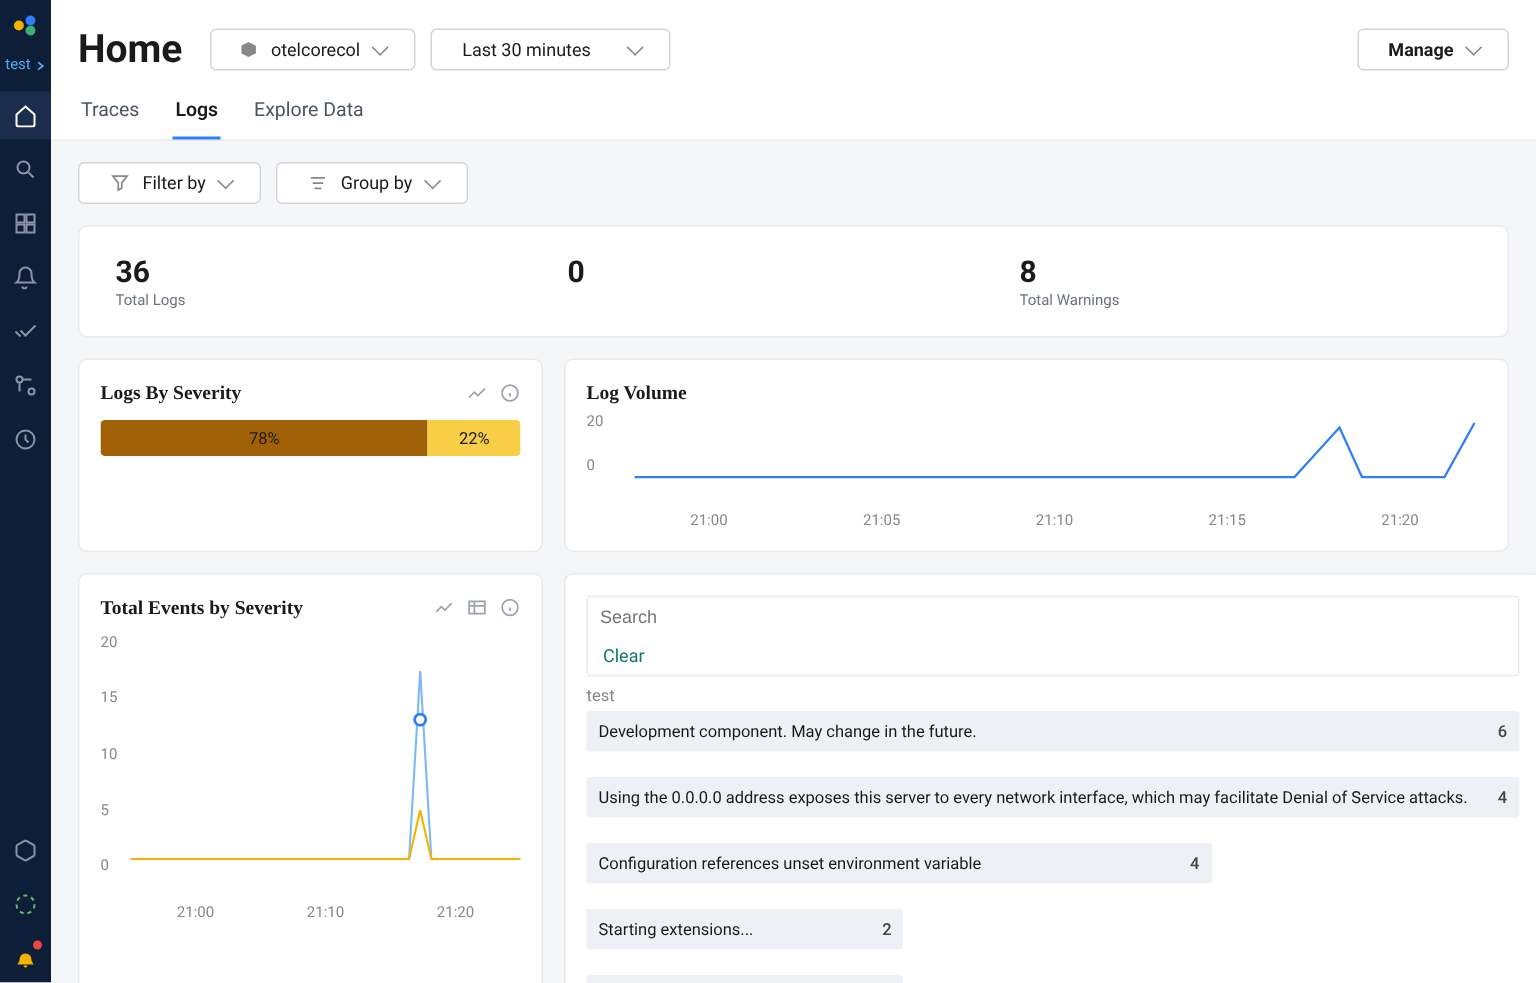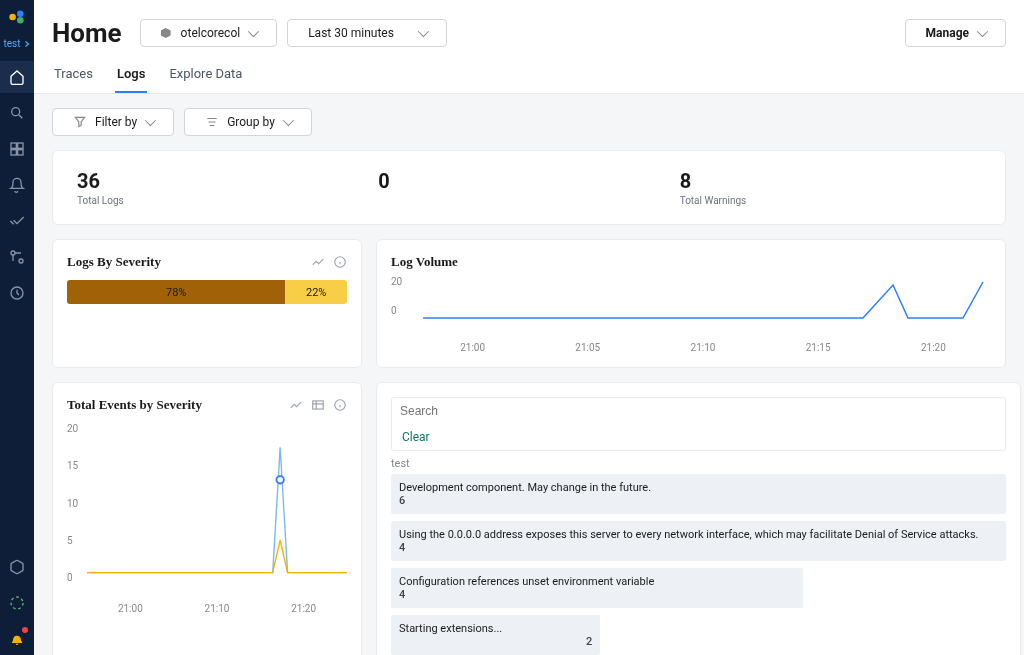--- a/index.html
+++ b/index.html
@@ -65,21 +65,21 @@
 .events-chart { position: relative; height: 180px; }
 .events-y { position: absolute; left: 0; top: 0; bottom: 20px; display: flex; flex-direction: column; justify-content: space-between; font-size: 10px; color: #888; }
 .events-x { display: flex; justify-content: space-around; font-size: 10px; color: #888; padding-left: 20px; }
 
 
 .card.msgs { flex: 1; }
 .search-box { display: flex; border: 1px solid #e8eaed; border-radius: 3px; margin-bottom: 6px; flex-direction: column; }
 .search-box input { flex: 1; border: none; padding: 6px 8px; font-size: 12px; outline: none; background: transparent; }
 .search-box .clear { padding: 6px 10px; color: #0f766e; font-size: 12px; cursor: pointer; }
 .col-head { font-size: 11px; color: #888; margin-bottom: 4px; }
-.msg-row { display: flex; justify-content: space-between; padding: 7px 8px; font-size: 11px; margin-bottom: 7px; background: #edf1f5; border-radius: 2px; flex-direction: column; }
+.msg-row { display: flex; justify-content: space-between; padding: 7px 8px; font-size: 11px; margin-bottom: 17px; background: #edf1f5; border-radius: 2px; }
 .msg-text { flex: 1; white-space: nowrap; overflow: hidden; text-overflow: ellipsis; padding-right: 20px; }
 .msg-count { color: #444; font-weight: 500; }
 
 
 .card.errs { width: 310px; flex-shrink: 0; }
 
 .chev { display: inline-block; width: 8px; height: 8px; border-right: 1.5px solid #888; border-bottom: 1.5px solid #888; transform: rotate(45deg) translateY(-2px); }
 
 .icon-small { width: 14px; height: 14px; }
 

